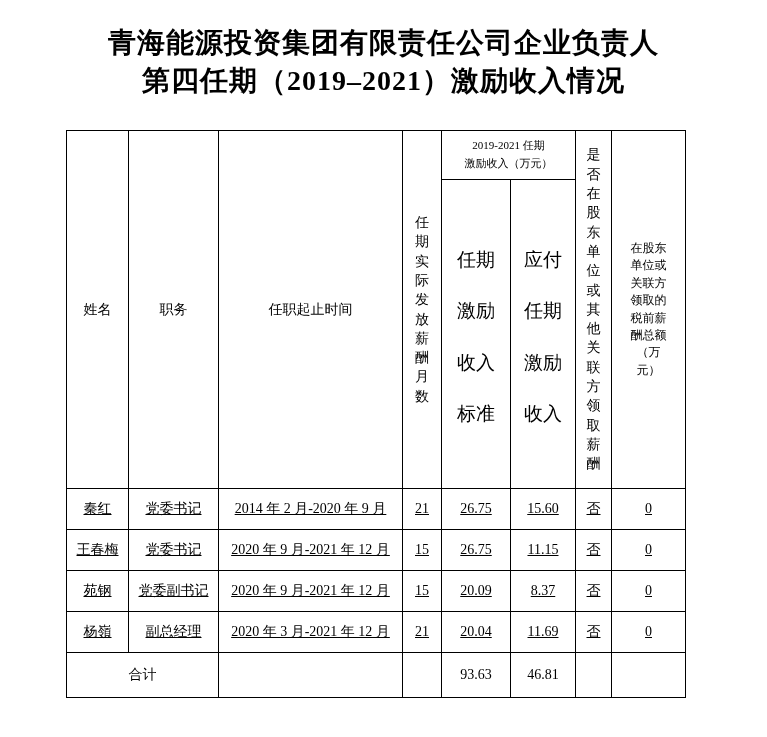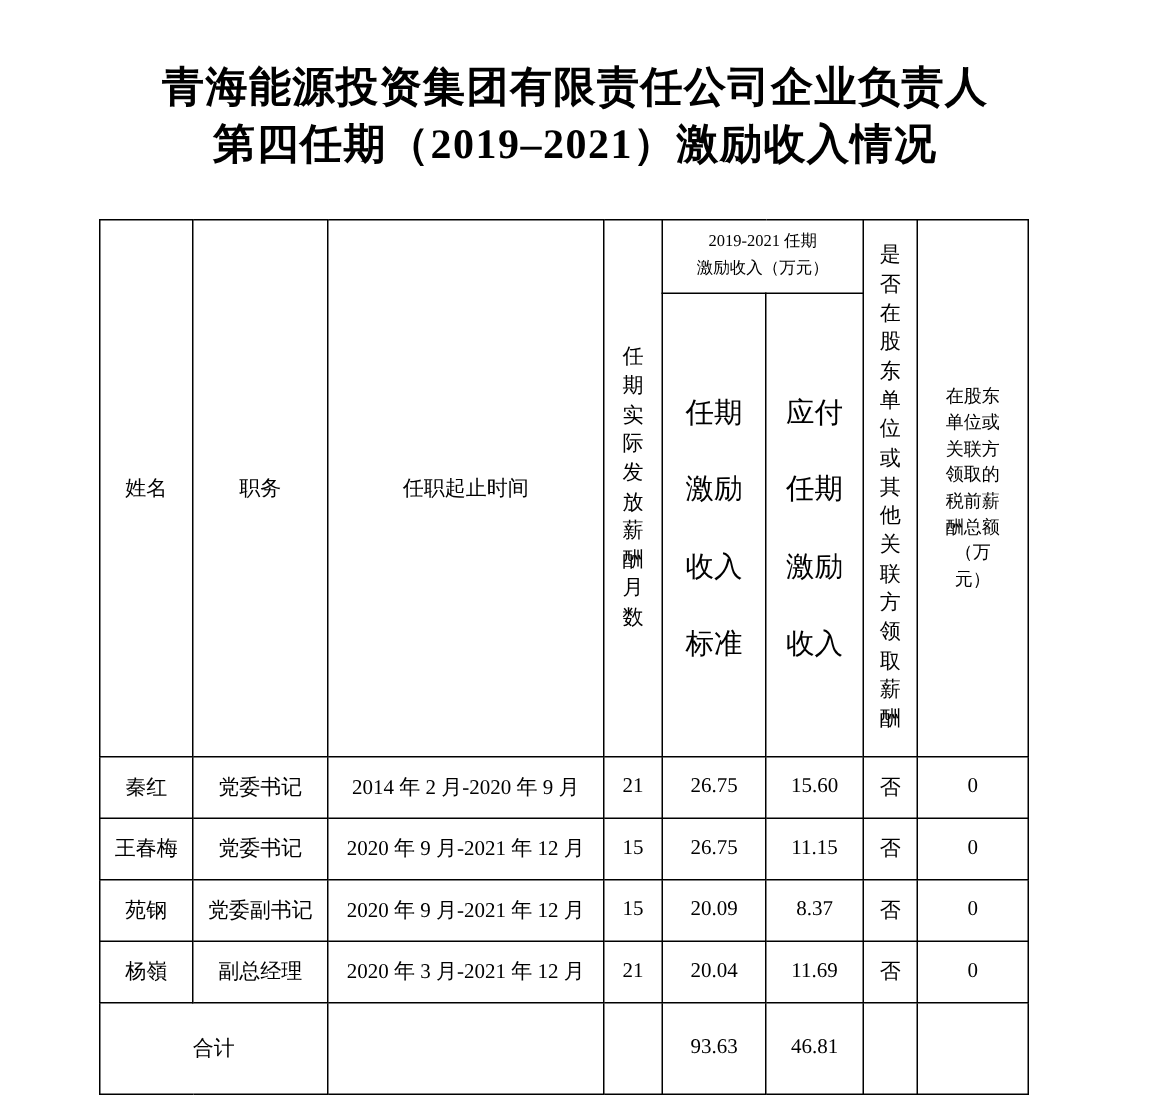--- a/index.html
+++ b/index.html
@@ -11,21 +11,21 @@
   }
   .page {
     position: relative;
     width: 767px;
     height: 737px;
     background: #ffffff;
     overflow: hidden;
   }
   .doc-title {
     margin: 0;
-    padding-top: 40px;
+    padding-top: 24px;
     text-align: center;
     font-size: 28px;
     font-weight: bold;
     line-height: 38px;
     letter-spacing: 1px;
   }
   table.report {
     border-collapse: collapse;
     table-layout: fixed;
     margin: 30px 0 0 66px;
@@ -34,22 +34,22 @@
   table.report td {
     border: 1px solid #000000;
     padding: 0;
     text-align: center;
     vertical-align: middle;
     font-size: 14px;
     overflow: hidden;
   }
   tr.group-row   { height: 49px; }
   tr.sub-row     { height: 309px; }
-  tr.data-row    { height: 41px; }
-  tr.total-row   { height: 61px; }
+  tr.data-row    { height: 41px; text-decoration: underline; }
+  tr.total-row   { height: 45px; }
 
   
   .vtext {
     width: 1em;
     margin: 0 auto;
     word-break: break-all;
     line-height: 1.38;
     font-size: 14px;
   }
   

